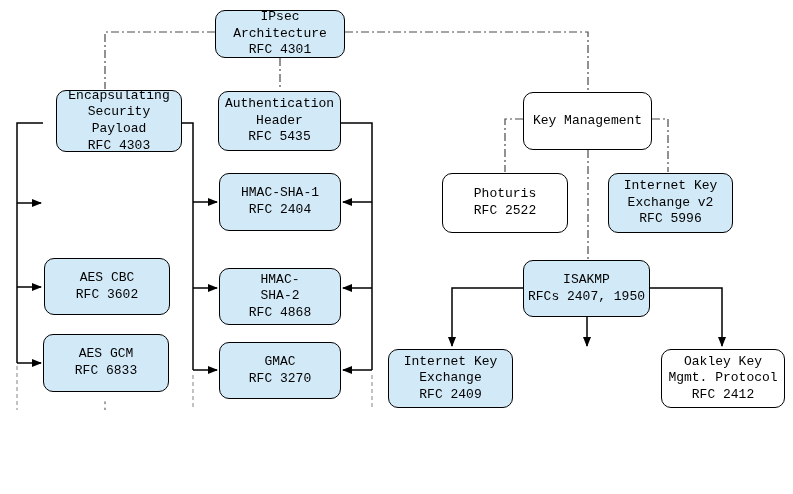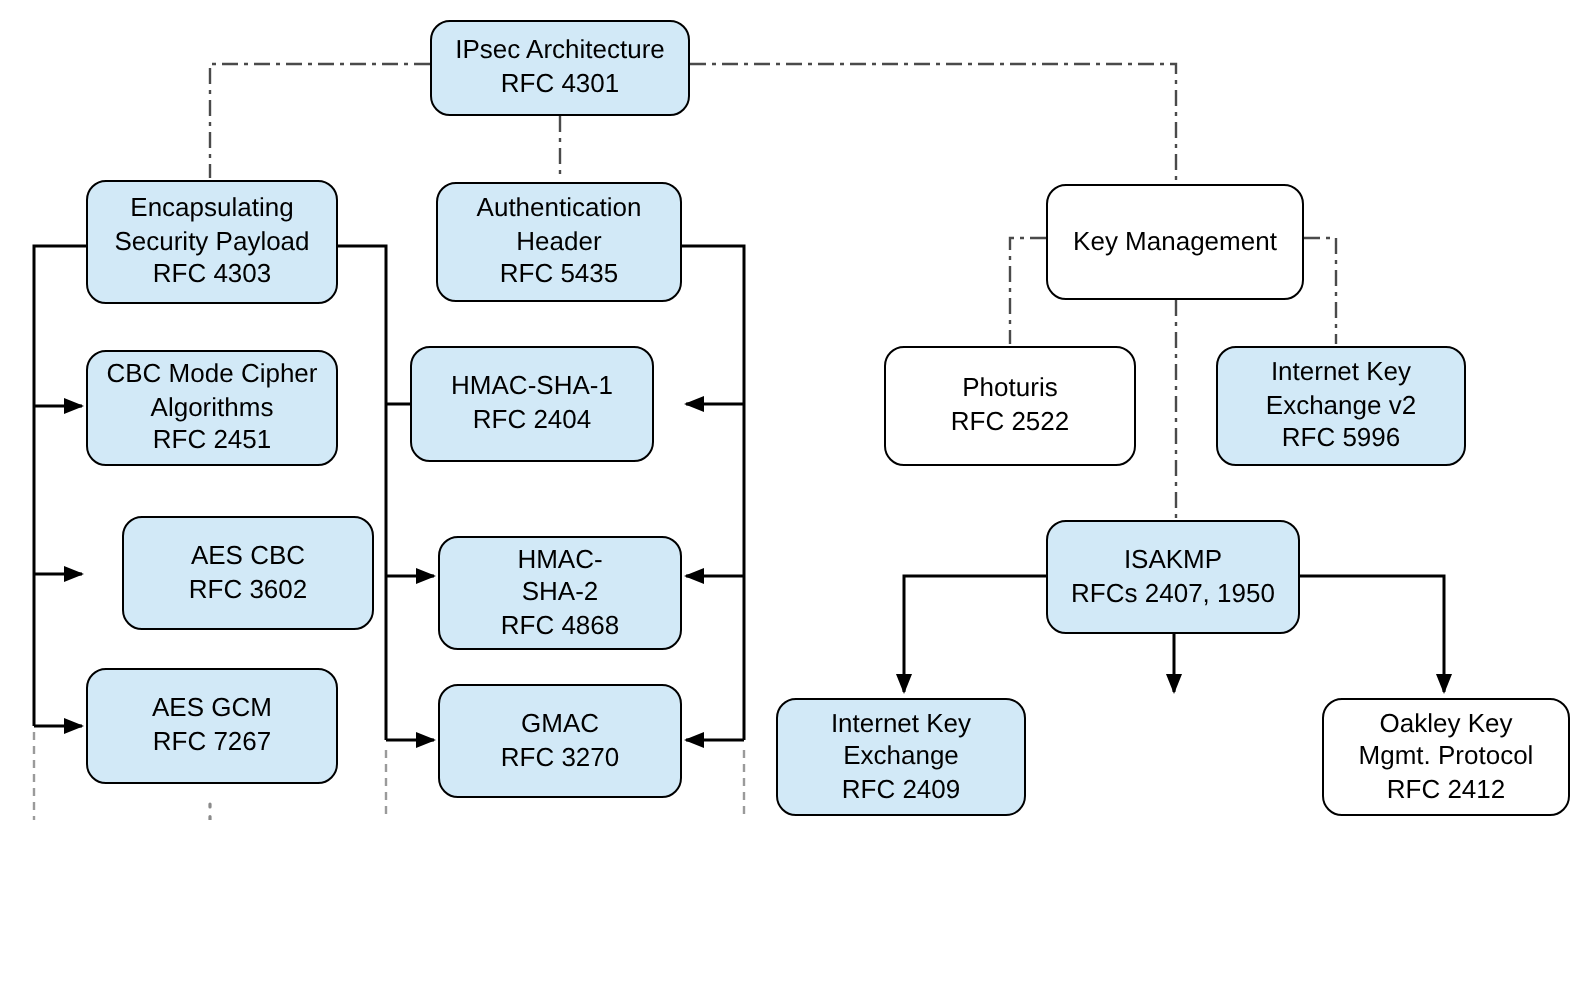--- a/index.html
+++ b/index.html
@@ -1,18 +1,18 @@
 <!DOCTYPE html>
 <html style="--node-fill: #d2e9f7; --node-fill-alt: #ffffff;"><head>
 <meta charset="utf-8">
 <style>
   html,body{margin:0;padding:0;background:#ffffff;}
   #stage{
     position:relative;width:793px;height:410px;background:#fff;
-    font-family:Liberation Sans, sans-serif;
+    font-family:Liberation Mono, monospace;
     overflow:hidden;
   }
   #wires{position:absolute;left:0;top:0;width:793px;height:494px;}
   .node{
     position:absolute;
     box-sizing:border-box;
     background:var(--node-fill,#d2e9f7);
     border:1.6px solid #000;
     border-radius:10px;
     display:flex;align-items:center;justify-content:center;
@@ -84,35 +84,32 @@
 
     <g fill="none">
       <path stroke="#000" stroke-width="1.5" d="M198,483 L256,483" marker-end="url(#arrB)"></path>
       <path stroke="#7a7a7a" stroke-width="1.1" stroke-dasharray="8 3 2 3" d="M427,483 L490,483"></path>
     </g>
   </svg>
 
   <div class="node" style="left:215px;top:10px;width:130px;height:48px">IPsec Architecture
 RFC 4301</div>
 
-  <div class="node" style="left:43px;top:90px;width:126px;height:62px">Encapsulating
+  <div class="node" style="left:56px;top:90px;width:126px;height:62px">Encapsulating
 Security Payload
 RFC 4303</div>
-  <div class="node" style="left:43px;top:175px;width:126px;height:58px">CBC Mode Cipher
-Algorithms
-RFC 2451</div>
-  <div class="node" style="left:61px;top:258px;width:126px;height:57px">AES CBC
+  <div class="node" style="left:44px;top:258px;width:126px;height:57px">AES CBC
 RFC 3602</div>
   <div class="node" style="left:43px;top:334px;width:126px;height:58px">AES GCM
-RFC 7267</div>
+RFC 6833</div>
 
   <div class="node" style="left:218px;top:91px;width:123px;height:60px">Authentication
 Header
 RFC 5435</div>
-  <div class="node" style="left:205px;top:173px;width:122px;height:58px">HMAC-SHA-1
+  <div class="node" style="left:219px;top:173px;width:122px;height:58px">HMAC-SHA-1
 RFC 2404</div>
   <div class="node" style="left:219px;top:268px;width:122px;height:57px">HMAC-
 SHA-2
 RFC 4868</div>
   <div class="node" style="left:219px;top:342px;width:122px;height:57px">GMAC
 RFC 3270</div>
 
   <div class="node white" style="left:523px;top:92px;width:129px;height:58px">Key Management</div>
   <div class="node white" style="left:442px;top:173px;width:126px;height:60px">Photuris
 RFC 2522</div>

